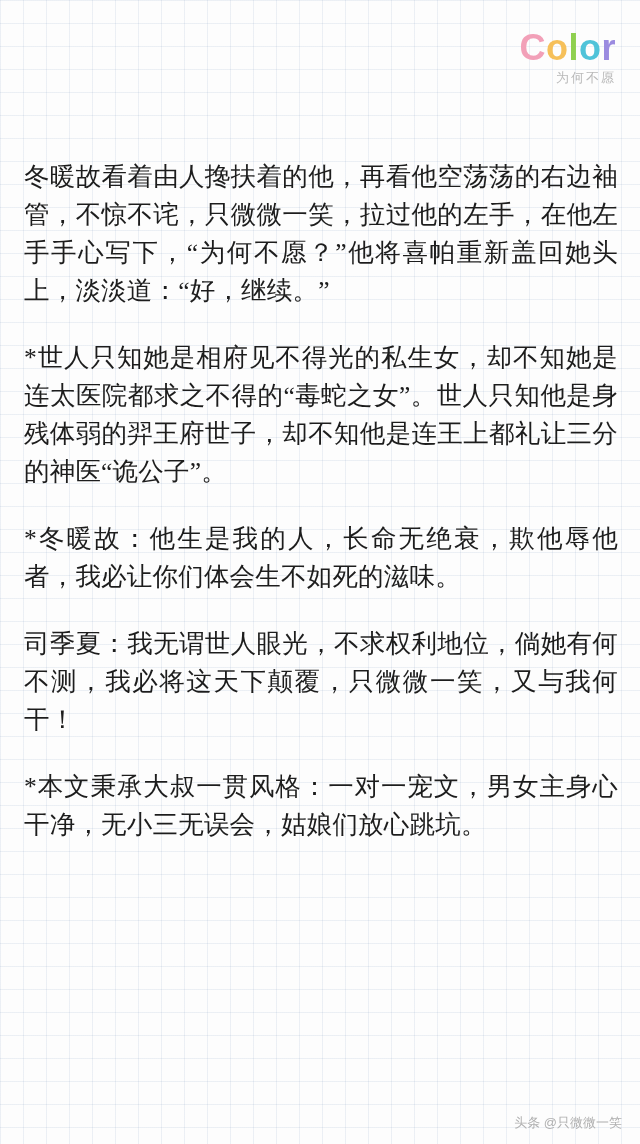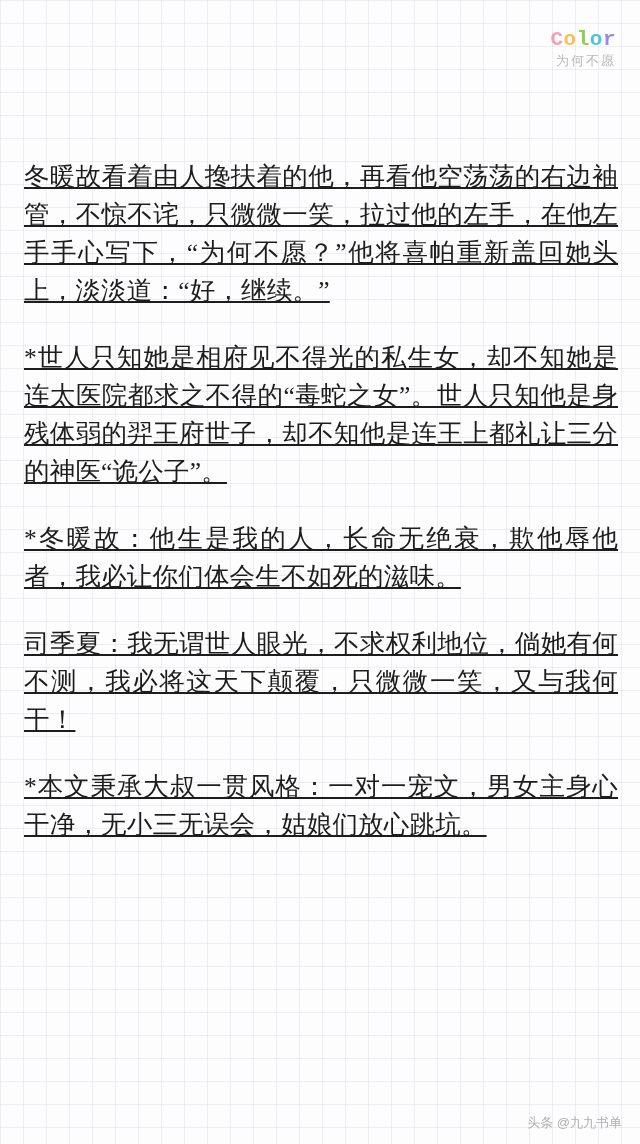--- a/index.html
+++ b/index.html
@@ -29,22 +29,22 @@
   
   .brand {
     position: absolute;
     top: 28px;
     right: 24px;
     text-align: right;
     line-height: 1.1;
     user-select: none;
   }
   .brand-word {
-    font-family: Liberation Mono, monospace;
-    font-size: 21px;
+    font-family: Liberation Sans, sans-serif;
+    font-size: 36px;
     font-weight: 700;
     letter-spacing: 0.5px;
   }
   .brand-word span:nth-child(1) { color: #f2a0b8; }
   .brand-word span:nth-child(2) { color: #f6c05a; }
   .brand-word span:nth-child(3) { color: #8fd04f; }
   .brand-word span:nth-child(4) { color: #4fc3d9; }
   .brand-word span:nth-child(5) { color: #9b8be0; }
   .brand-sub {
     margin-top: 3px;
@@ -61,21 +61,20 @@
     right: 22px;
     top: 158px;
     color: #1d1d1d;
     font-size: 25.5px;
     line-height: 38px;
     letter-spacing: 0.2px;
   }
   .para {
     margin: 0 0 29px 0;
     text-align: justify;
-    text-decoration: underline;
   }
   .para:last-child { margin-bottom: 12px; }
 
   
   .footer {
     position: absolute;
     right: 18px;
     bottom: 12px;
     display: flex;
     align-items: center;
@@ -104,16 +103,16 @@
 
   <div class="content">
     <p class="para">冬暖故看着由人搀扶着的他，再看他空荡荡的右边袖管，不惊不诧，只微微一笑，拉过他的左手，在他左手手心写下，“为何不愿？”他将喜帕重新盖回她头上，淡淡道：“好，继续。”</p>
     <p class="para">*世人只知她是相府见不得光的私生女，却不知她是连太医院都求之不得的“毒蛇之女”。世人只知他是身残体弱的羿王府世子，却不知他是连王上都礼让三分的神医“诡公子”。</p>
     <p class="para">*冬暖故：他生是我的人，长命无绝衰，欺他辱他者，我必让你们体会生不如死的滋味。</p>
     <p class="para">司季夏：我无谓世人眼光，不求权利地位，倘她有何不测，我必将这天下颠覆，只微微一笑，又与我何干！</p>
     <p class="para">*本文秉承大叔一贯风格：一对一宠文，男女主身心干净，无小三无误会，姑娘们放心跳坑。</p>
   </div>
 
   <div class="footer">
-    <span class="tt-logo">头条 @九九书单</span>
+    <span class="tt-logo">头条 @只微微一笑</span>
   </div>
 
 </div>
 
 </body></html>

